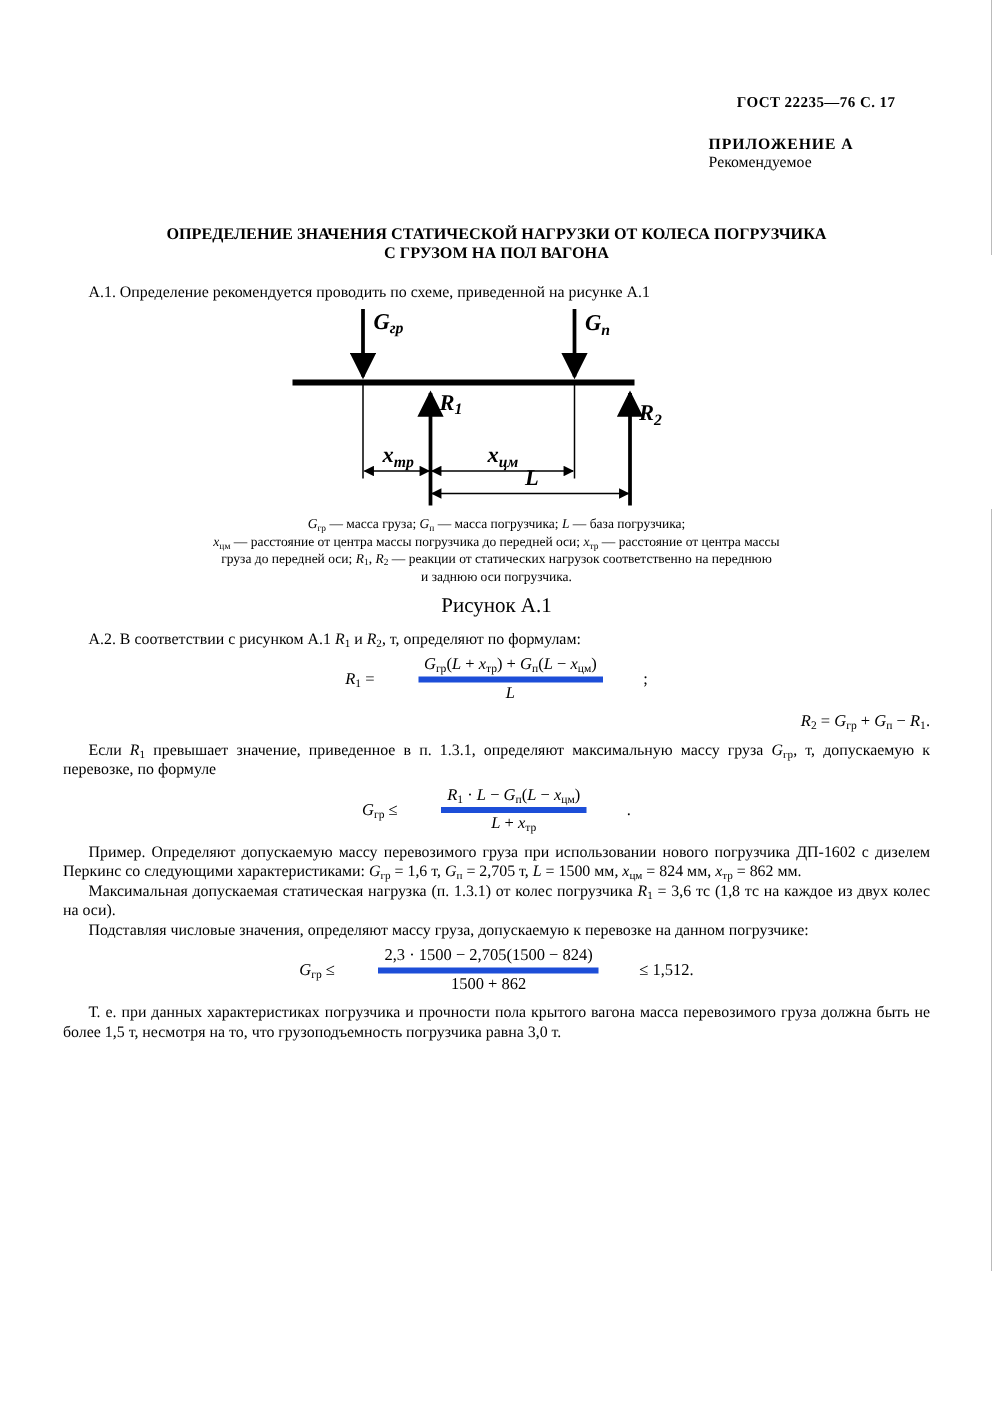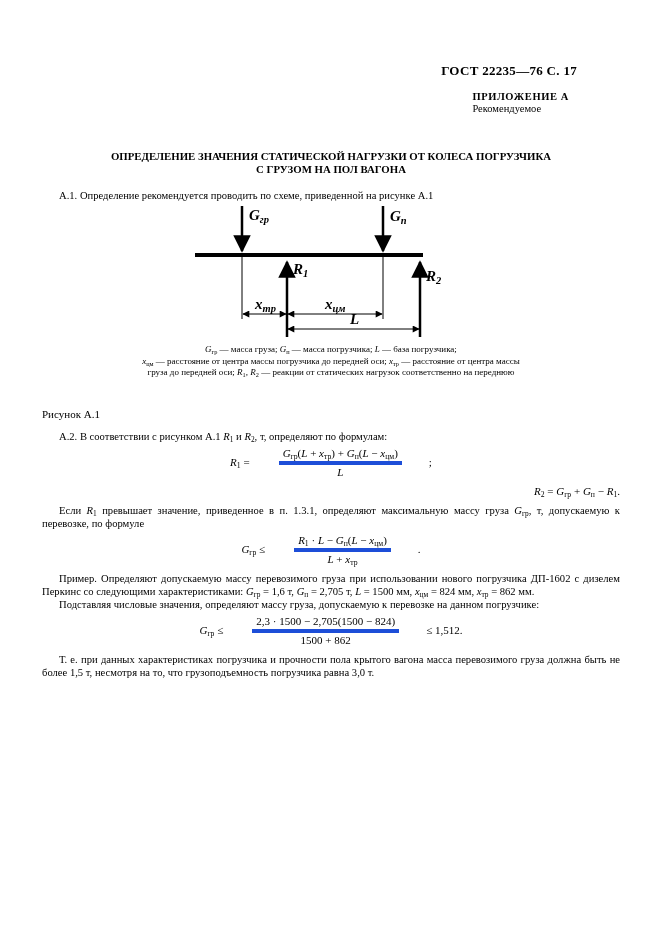--- a/index.html
+++ b/index.html
@@ -1,34 +1,34 @@
 <!DOCTYPE html>
 <html lang="ru"><head>
 <meta charset="utf-8">
 <style>
   html,body{margin:0;padding:0;background:#888;}
   .page{
     position:relative;width:661px;height:936px;background:#fff;
     font-family:"Liberation Serif","DejaVu Serif",serif;color:#000;
     margin:0 auto;overflow:hidden;
   }
-  .doc-ref{position:absolute;top:63px;right:84px;font-size:13px;font-weight:bold;letter-spacing:.3px;}
+  .doc-ref{position:absolute;top:63px;right:64px;font-size:10px;font-weight:bold;letter-spacing:.3px;}
   .annex{position:absolute;top:91px;right:92px;font-size:10.5px;line-height:12px;}
   .annex .annex-title{font-weight:bold;letter-spacing:.6px;}
   .content{position:absolute;left:42px;top:150px;width:578px;font-size:10.6px;line-height:13px;text-align:justify;}
   .doc-title{text-align:center;font-weight:bold;font-size:10.8px;line-height:13px;margin:0 0 13px 0;}
   p.body{margin:0;text-indent:17px;}
   
   .diagram{position:relative;width:320px;height:140px;margin-left:128px;}
   .diagram svg{position:absolute;left:0;top:0;}
   .fig-lbl{position:absolute;font-weight:bold;font-style:italic;font-size:15px;line-height:11px;white-space:nowrap;}
   .fig-lbl sub{font-weight:bold;}
   sub{font-size:.7em;line-height:0;vertical-align:-.3em;}
   .caption{text-align:center;font-size:9px;line-height:11.5px;margin-top:2px;}
-  .fig-name{text-align:left;font-size:11px;margin:29px 0 9px 0;text-indent:0;}
+  .fig-name{text-align:center;font-size:14px;margin:8px 0 9px 0;text-indent:0;}
   
   .formula{display:flex;justify-content:center;align-items:center;font-size:11px;line-height:13px;margin:4px 0 6px 0;text-indent:0;gap:24px;}
   .formula .lhs{margin-right:5px;}
   .formula .tail{margin-left:3px;}
   .frac{display:inline-block;text-align:center;vertical-align:middle;}
   .frac .num{display:block;padding:0 4px 1px 4px;border-bottom:4px solid #1d4ed8;}
   .frac .den{display:block;padding-top:1px;}
   .formula-line{text-align:right;font-size:11px;margin:2px 0 6px 0;text-indent:0;}
 </style>
 </head>
@@ -84,20 +84,21 @@
       <span class="fig-lbl" style="left:256px;top:69px"><i>R</i><sub>2</sub></span>
       <span class="fig-lbl" style="left:85px;top:97px"><i>x</i><sub>тр</sub></span>
       <span class="fig-lbl" style="left:155px;top:97px"><i>x</i><sub>цм</sub></span>
       <span class="fig-lbl" style="left:180px;top:112px"><i>L</i></span>
     </div>
 
     <div class="caption">
       <div><i>G</i><sub>гр</sub> — масса груза; <i>G</i><sub>п</sub> — масса погрузчика; <i>L</i> — база погрузчика;</div>
       <div><i>x</i><sub>цм</sub> — расстояние от центра массы погрузчика до передней оси; <i>x</i><sub>тр</sub> — расстояние от центра массы</div>
       <div>груза до передней оси; <i>R</i><sub>1</sub>, <i>R</i><sub>2</sub> — реакции от статических нагрузок соответственно на переднюю</div>
+      <div>и заднюю оси погрузчика.</div>
     </div>
 
     <p class="fig-name">Рисунок А.1</p>
 
     <p class="body">А.2.  В соответствии с рисунком А.1 <i>R</i><sub>1</sub> и <i>R</i><sub>2</sub>, т, определяют по формулам:</p>
 
     <div class="formula">
       <span class="lhs"><i>R</i><sub>1</sub> =</span>
       <span class="frac">
         <span class="num"><i>G</i><sub>гр</sub>(<i>L</i> + <i>x</i><sub>тр</sub>) + <i>G</i><sub>п</sub>(<i>L</i> − <i>x</i><sub>цм</sub>)</span>
@@ -113,20 +114,21 @@
     <div class="formula">
       <span class="lhs"><i>G</i><sub>гр</sub> ≤</span>
       <span class="frac">
         <span class="num"><i>R</i><sub>1</sub> · <i>L</i> − <i>G</i><sub>п</sub>(<i>L</i> − <i>x</i><sub>цм</sub>)</span>
         <span class="den"><i>L</i> + <i>x</i><sub>тр</sub></span>
       </span>
       <span class="tail">.</span>
     </div>
 
     <p class="body">Пример. Определяют допускаемую массу перевозимого груза при использовании нового погрузчика ДП-1602 с дизелем Перкинс со следующими характеристиками: <i>G</i><sub>гр</sub> = 1,6 т, <i>G</i><sub>п</sub> = 2,705 т, <i>L</i> = 1500 мм, <i>x</i><sub>цм</sub> = 824 мм, <i>x</i><sub>тр</sub> = 862 мм.</p>
+    <p class="body">Максимальная допускаемая статическая нагрузка (п. 1.3.1) от колес погрузчика <i>R</i><sub>1</sub> = 3,6 тс (1,8 тс на каждое из двух колес на оси).</p>
     <p class="body">Подставляя числовые значения, определяют массу груза, допускаемую к перевозке на данном погрузчике:</p>
 
     <div class="formula">
       <span class="lhs"><i>G</i><sub>гр</sub> ≤</span>
       <span class="frac">
         <span class="num">2,3 · 1500 − 2,705(1500 − 824)</span>
         <span class="den">1500 + 862</span>
       </span>
       <span class="tail">≤ 1,512.</span>
     </div>

